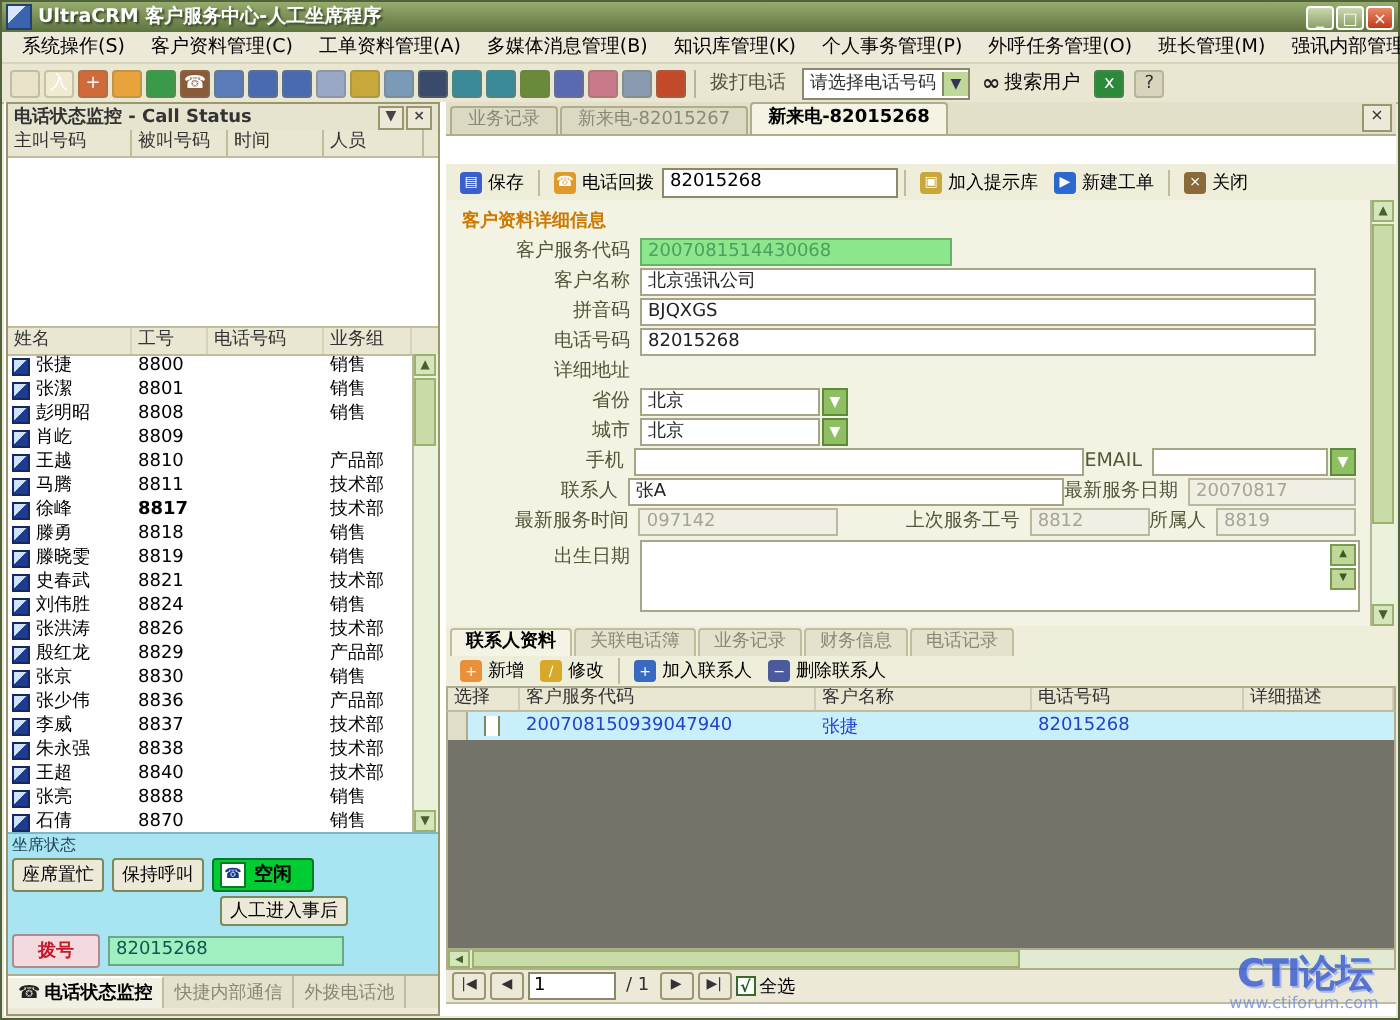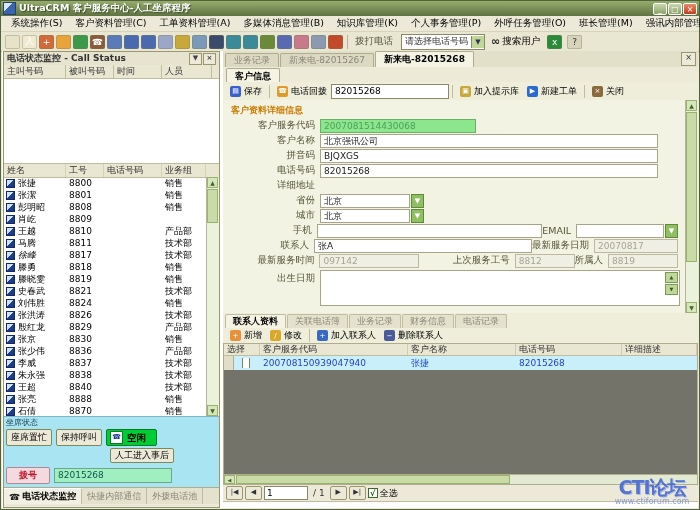--- a/index.html
+++ b/index.html
@@ -254,22 +254,22 @@
             </div>
             <div class="staff-row">
               <span class="pc-ico"></span>
               <span style="width: 51px;">马腾</span>
               <span style="width: 38px;">8811</span>
               <span style="width: 58px;"></span>
               <span style="width: 44px;">技术部</span>
             </div>
             <div class="staff-row">
               <span class="pc-ico"></span>
-              <span style="width: 51px; font-style: italic;">徐峰</span>
-              <span style="width: 38px;">8817</span>
+              <span style="width: 51px;">徐峰</span>
+              <span style="width: 38px; font-weight: bold;">8817</span>
               <span style="width: 58px;"></span>
               <span style="width: 44px;">技术部</span>
             </div>
             <div class="staff-row">
               <span class="pc-ico"></span>
               <span style="width: 51px;">滕勇</span>
               <span style="width: 38px;">8818</span>
               <span style="width: 58px;"></span>
               <span style="width: 44px;">销售</span>
             </div>
@@ -400,23 +400,20 @@
 
     <div class="right">
 
       <div class="session-tabs" id="session-tabs">
           <span class="stab">业务记录</span>
           <span class="stab">新来电-82015267</span>
           <span class="stab active">新来电-82015268</span>
           <span class="stab-x">×</span>
         </div>
 
-      <div class="cust-strip">
-        <span class="cust-tab">客户信息</span>
-      </div>
 
       <div class="form-toolbar">
         <span class="ft-btn">
           <span class="ft-ico" style="background:#3a5fcd;">▤</span>
           <span>保存</span>
         </span>
         <span class="ft-sep"></span>
         <span class="ft-btn">
           <span class="ft-ico" style="background:#e09a2a;">☎</span>
           <span>电话回拨</span>

